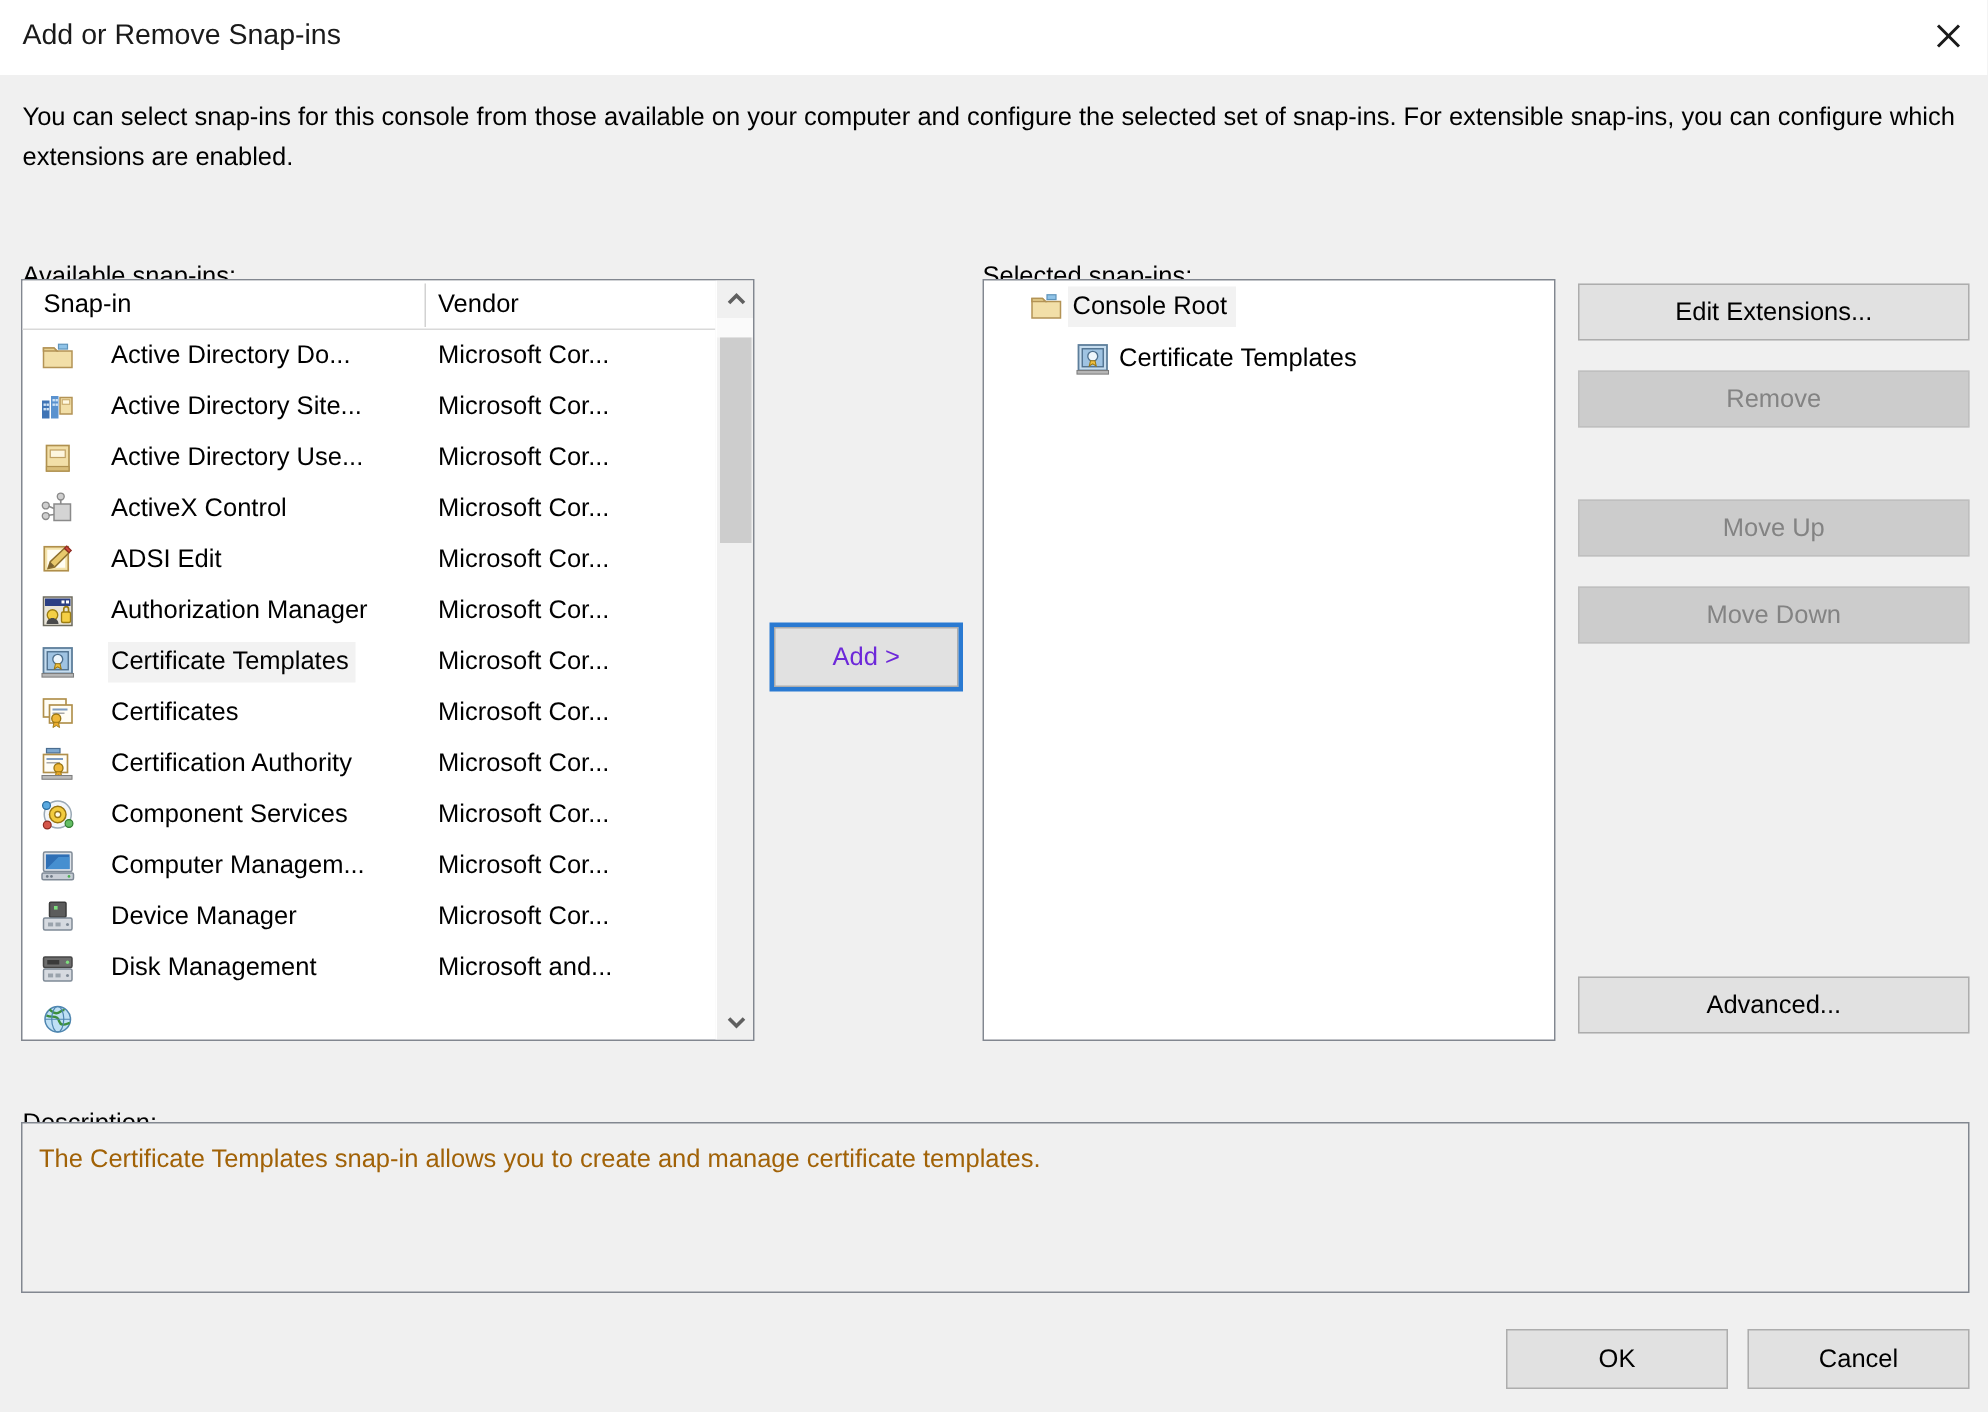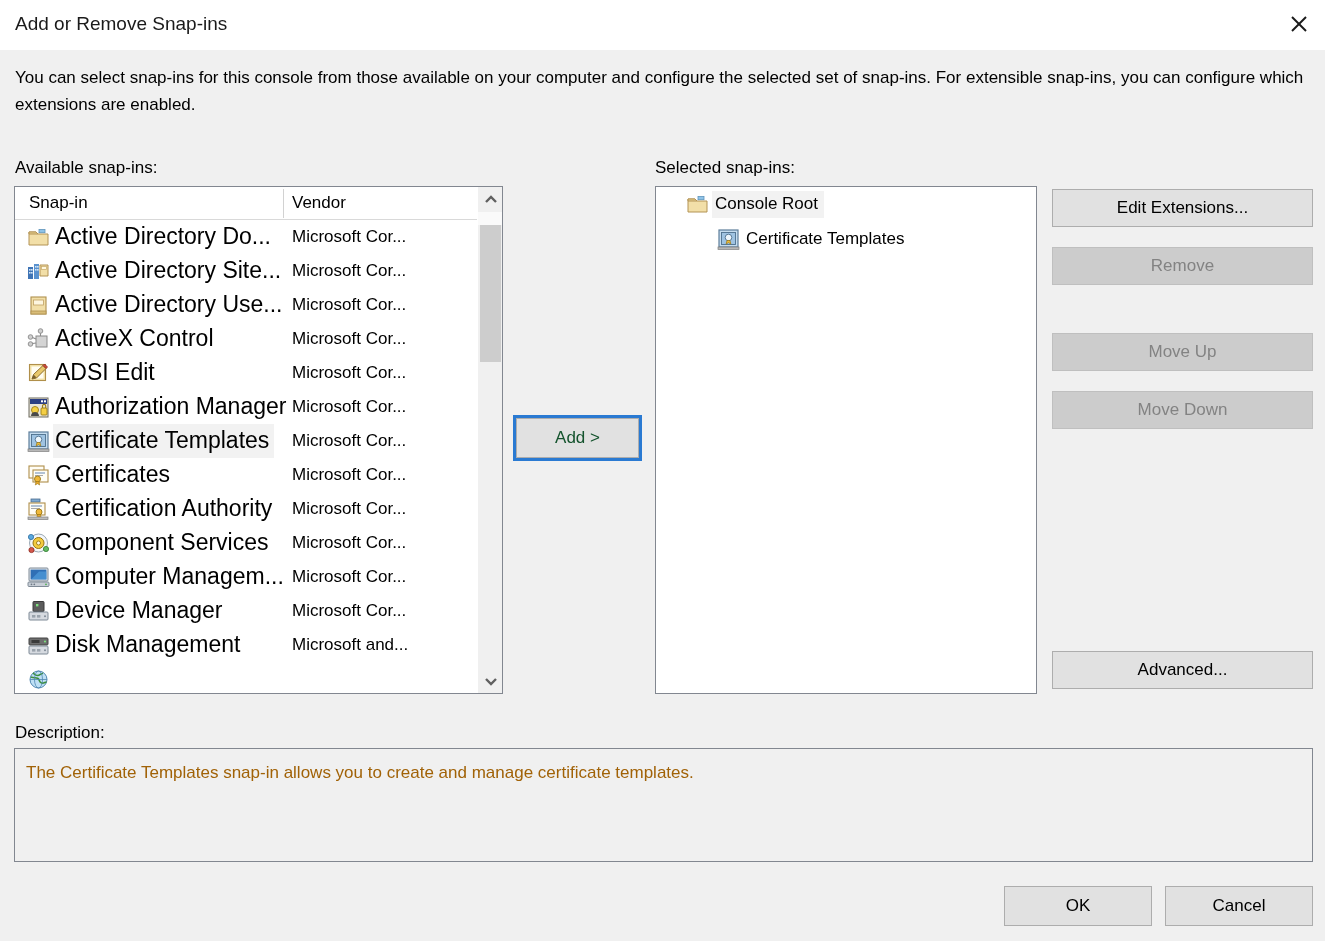--- a/index.html
+++ b/index.html
@@ -51,20 +51,21 @@
     line-height: 27px;
     color: #000;
   }
 
   
   .section-label {
     position: absolute;
     font-size: 17px;
     color: #000;
     white-space: nowrap;
+    margin-top: 16px;
   }
   #label-available { left: 15px; top: 158px; }
   #label-selected  { left: 655px; top: 158px; }
   #label-description { left: 15px; top: 723px; }
 
   
   #available-panel {
     position: absolute;
     left: 14px; top: 186px;
     width: 489px; height: 508px;
@@ -118,22 +119,23 @@
   .row-icon {
     width: 23px; height: 23px;
     flex: 0 0 23px;
     margin-right: 3px;
     position: relative;
   }
   .row-icon svg { display: block; }
   .row-name-wrap {
     display: inline-block;
     padding: 3px 5px 4px 2px;
-    font-size: 23px;
+    font-size: 17px;
     white-space: nowrap;
+    margin-left: 19px;
   }
   .row-vendor {
     position: absolute;
     left: 277px;
     font-size: 17px;
     white-space: nowrap;
   }
 
   
   #av-scrollbar {
@@ -174,21 +176,21 @@
     position: absolute;
     left: 516px; top: 418px;
     width: 123px; height: 40px;
     background: #e1e1e1;
     border: 1px solid #adadad;
     outline: 3px solid #2a7ad2;
     outline-offset: 0px;
     box-sizing: border-box;
     font-family: "Liberation Sans", sans-serif;
     font-size: 17px;
-    color: #14532d;
+    color: #6d28d9;
     cursor: pointer;
     padding: 0;
   }
 
   
   #selected-panel {
     position: absolute;
     left: 655px; top: 186px;
     width: 382px; height: 508px;
     background: #ffffff;

